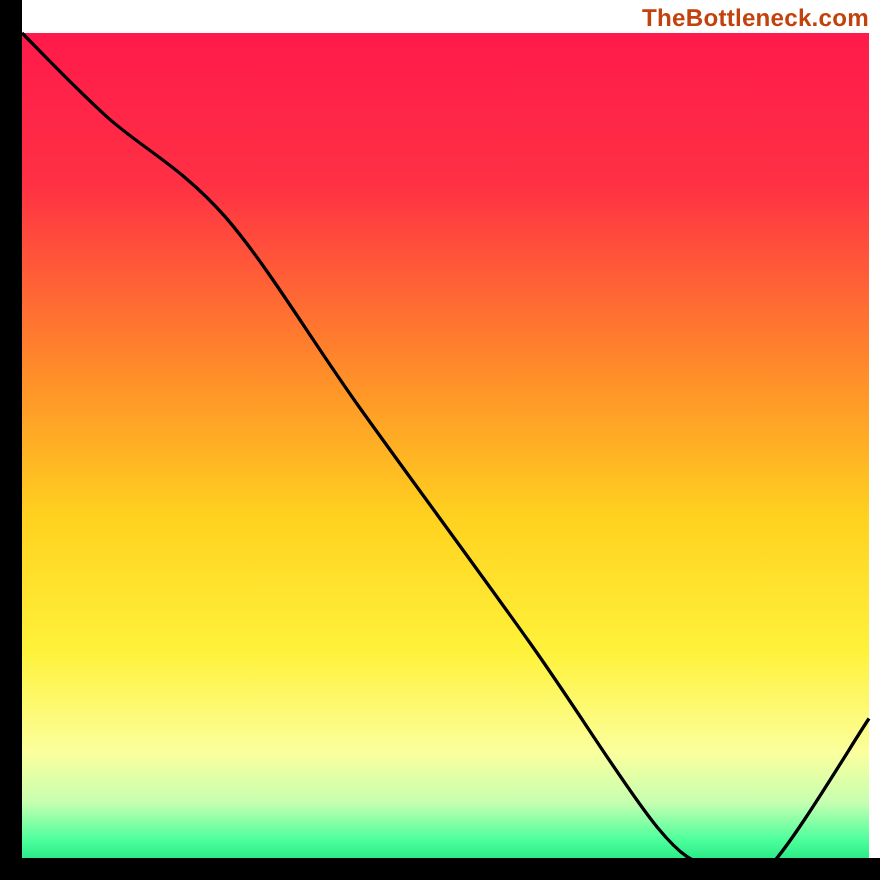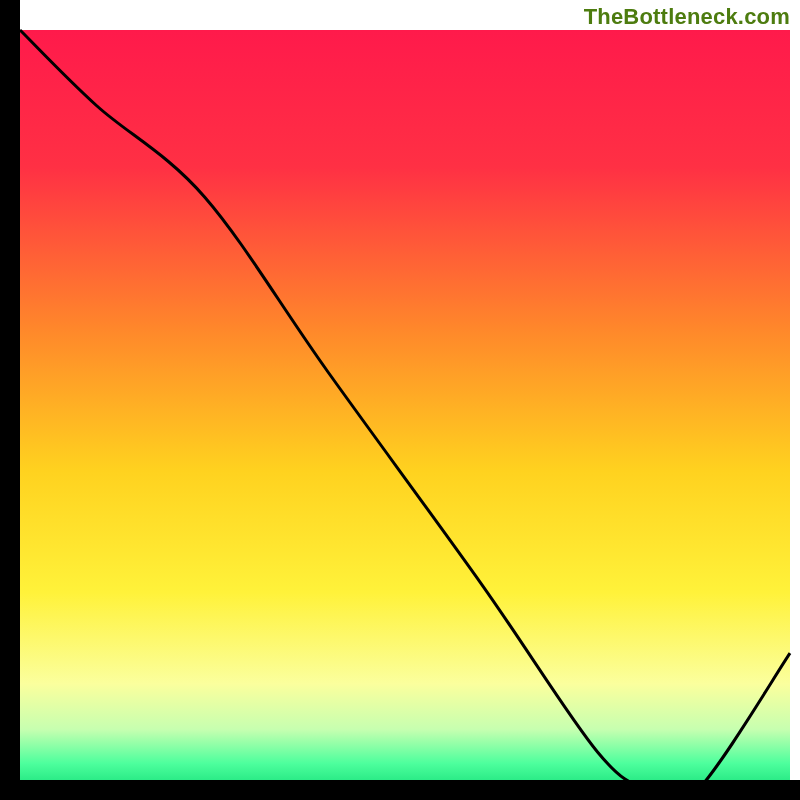--- a/index.html
+++ b/index.html
@@ -15,21 +15,21 @@
     position: relative;
     width: 800px;
     height: 800px;
   }
   .attrib {
     position: absolute;
     top: 4px;
     right: 10px;
     font-size: 22px;
     font-weight: 600;
-    color: #4d7c0f;
+    color: #c2410c;
     letter-spacing: 0.2px;
   }
   svg {
     display: block;
   }
 </style>
 </head>
 <body>
 
 <div class="wrap">

